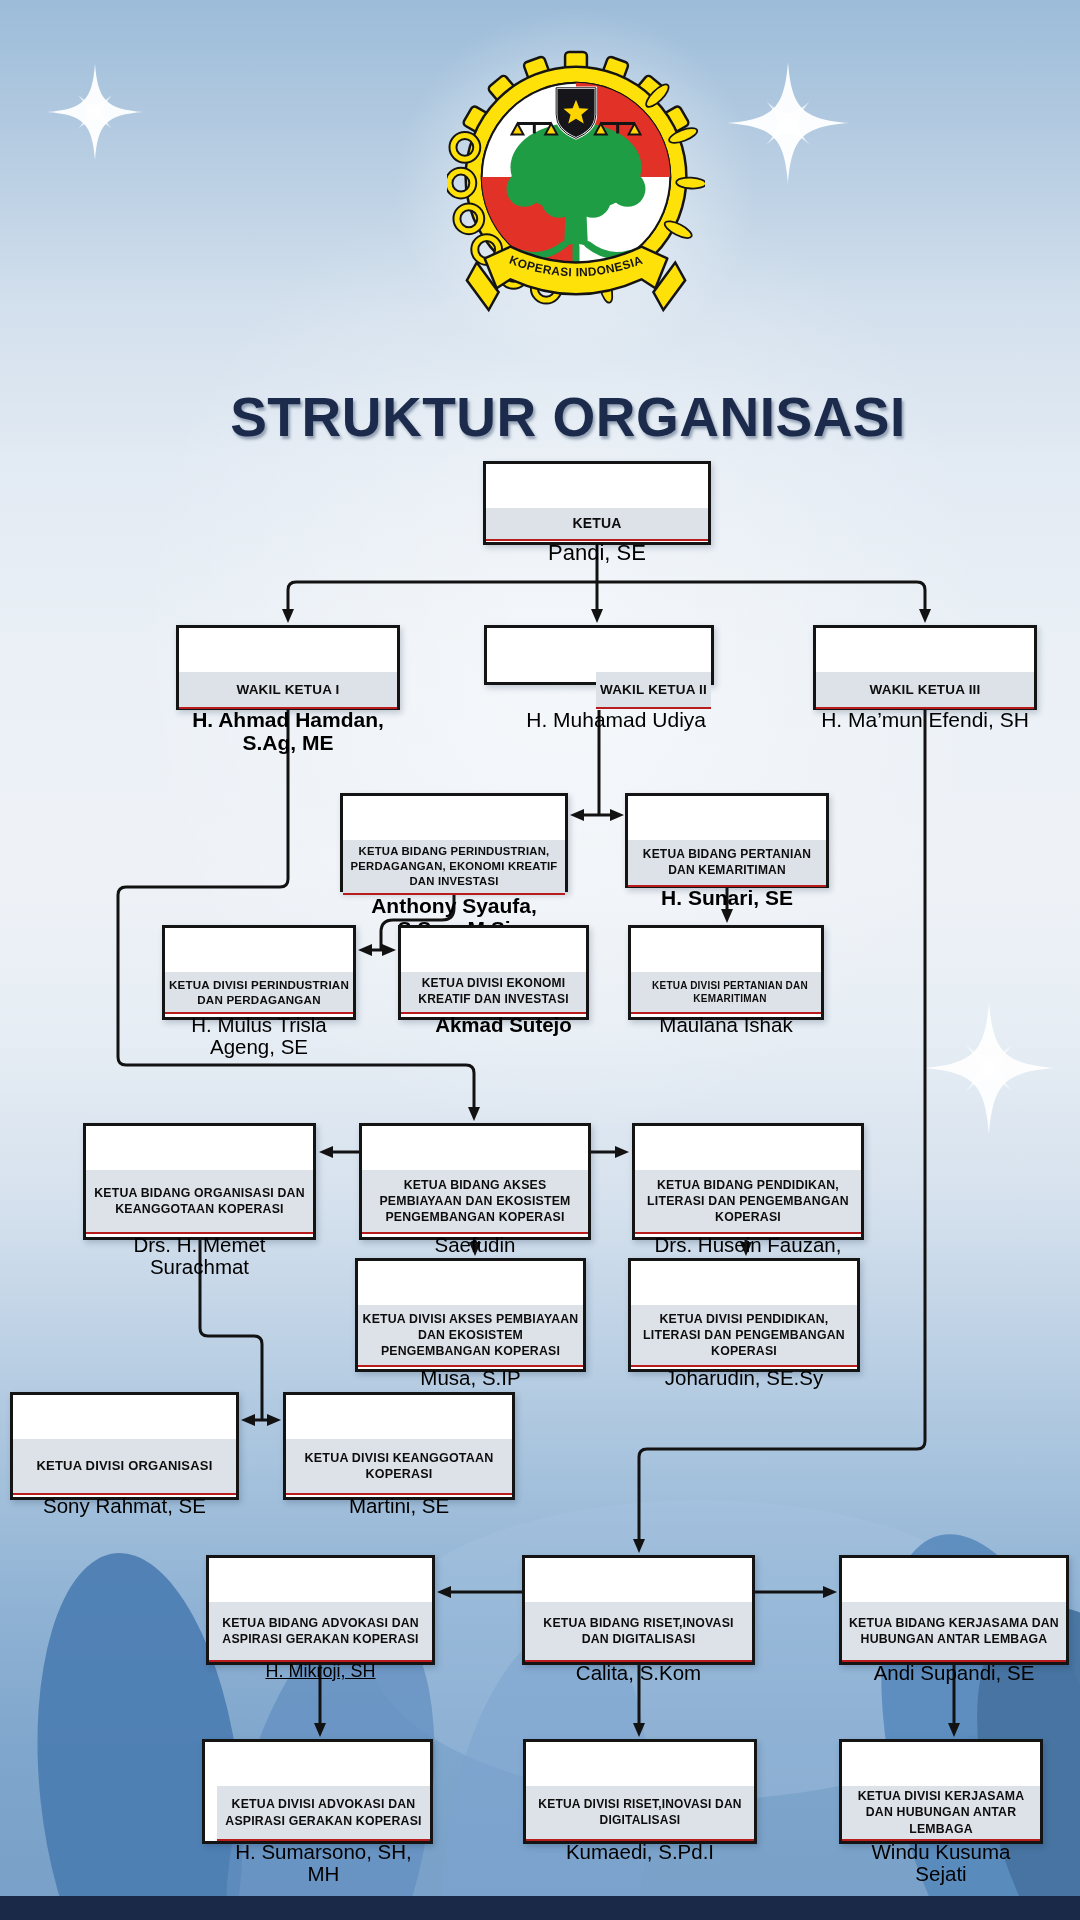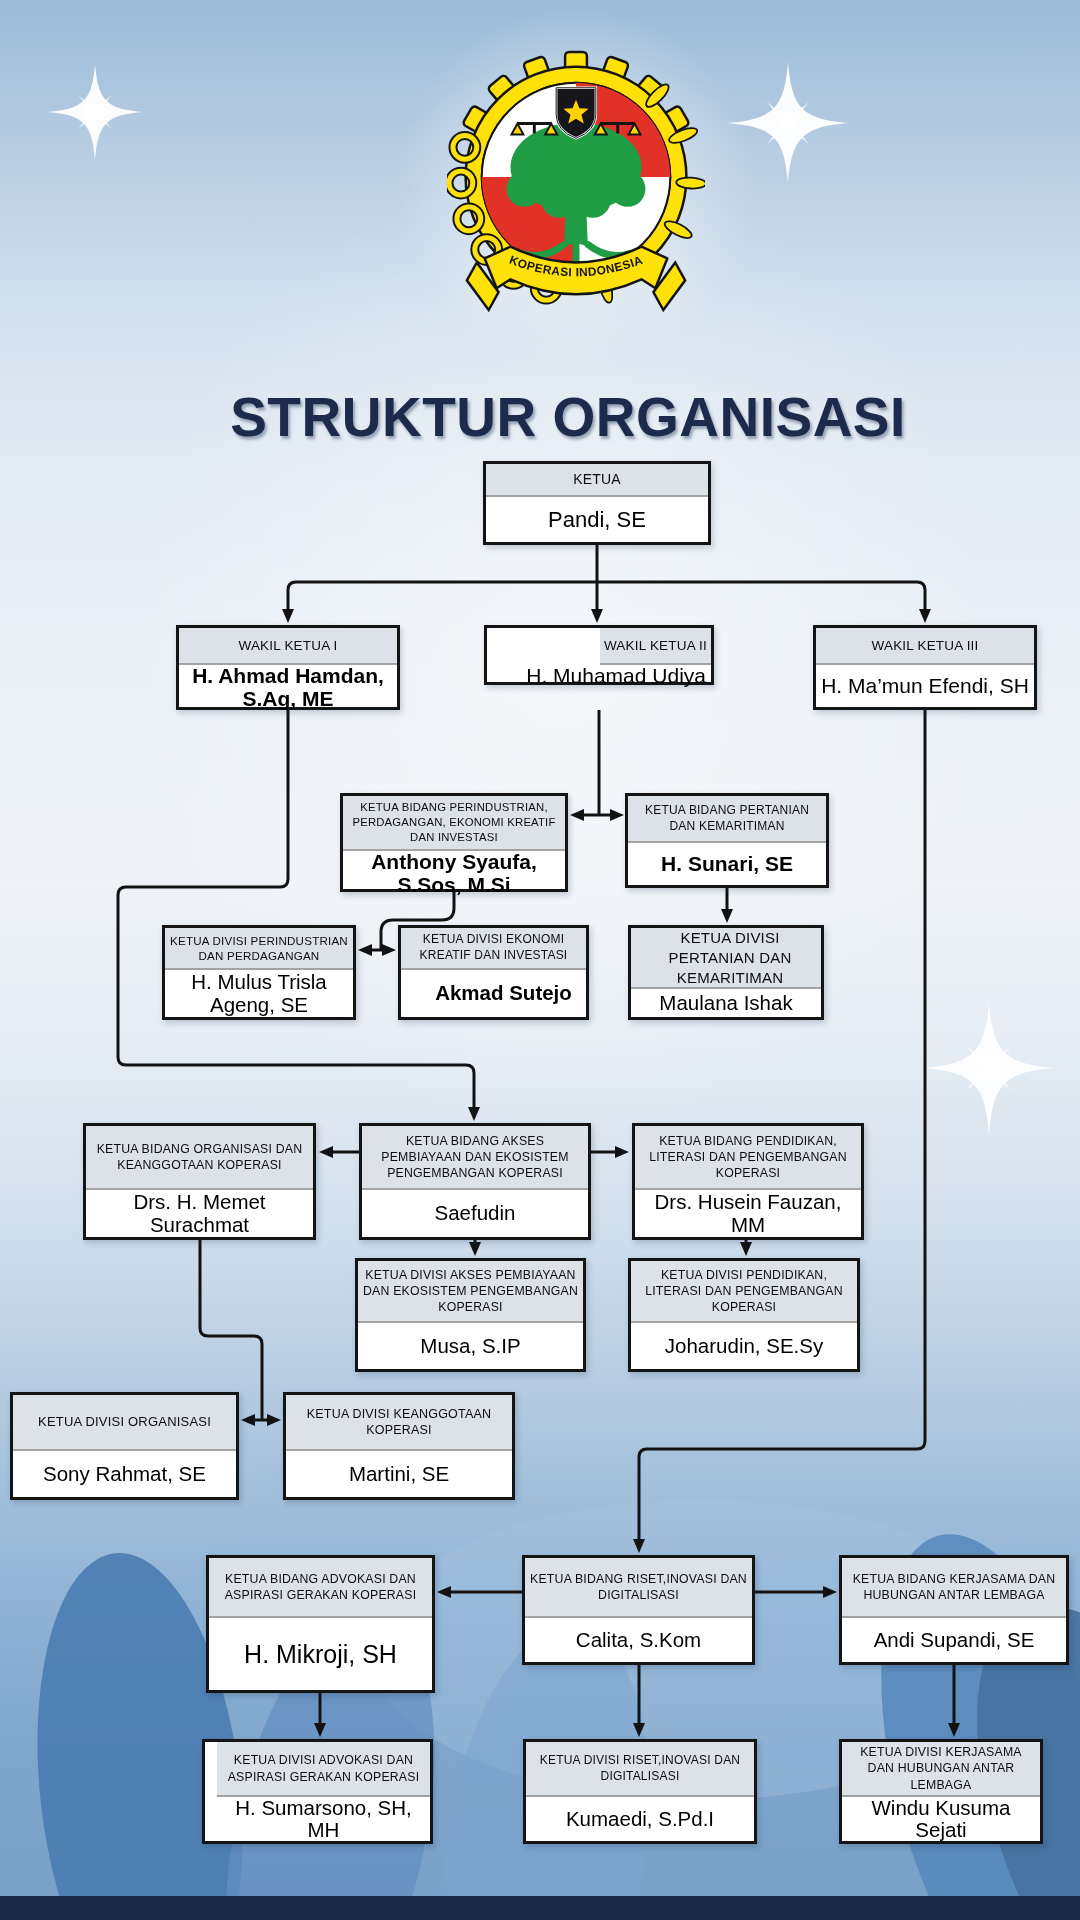--- a/index.html
+++ b/index.html
@@ -26,23 +26,23 @@
       text-align:center;font-size:55px;font-weight:bold;letter-spacing:.5px;
       color:#1c2b4c;text-shadow:2px 3px 3px rgba(70,90,120,.5);}
 
   #chart{position:absolute;inset:0;z-index:3;}
   .connectors{position:absolute;inset:0;width:1080px;height:1920px;z-index:1;}
 
   .node{position:absolute;box-sizing:border-box;border:3px solid #141414;background:#fff;
         display:flex;flex-direction:column;z-index:3;
         box-shadow:2px 3px 6px rgba(25,45,75,.22);}
   .node-title{flex:0 0 var(--hh);box-sizing:border-box;background:#dde1e8;
-        border-bottom:2px solid #a3a3a3;display:flex;align-items:center;justify-content:center;
-        text-align:center;font-weight:normal;color:#0d0d0d;line-height:1.32;
-        letter-spacing:.2px;padding:0 4px;}
+        border-bottom:2px solid #b91c1c;display:flex;align-items:center;justify-content:center;
+        text-align:center;font-weight:bold;color:#0d0d0d;line-height:1.32;
+        letter-spacing:.2px;padding:0 4px;margin-top:44px;}
   .node-name{flex:1 1 auto;display:flex;align-items:center;justify-content:center;
         text-align:center;color:#000;line-height:1.08;padding:0 5px;}
   .node-name.bold{font-weight:bold;}
 
   .leaves{position:absolute;left:0;top:1430px;width:1080px;height:490px;z-index:1;}
   .footer-bar{position:absolute;left:0;top:1896px;width:1080px;height:24px;background:#1b2949;z-index:5;}
 </style>
 </head>
 <body>
 
@@ -272,21 +272,21 @@
       </div>
       <div class="node" style="left: 162px; top: 925px; width: 194px; height: 95px; --hh: 42px;">
         <div class="node-title" style="font-size: 11.6px;">KETUA DIVISI PERINDUSTRIAN DAN PERDAGANGAN</div>
         <div class="node-name" style="font-size: 20.5px;">H. Mulus Trisla Ageng, SE</div>
       </div>
       <div class="node" style="left: 398px; top: 925px; width: 191px; height: 95px; --hh: 42px;">
         <div class="node-title" style="font-size: 12px;">KETUA DIVISI EKONOMI KREATIF DAN INVESTASI</div>
         <div class="node-name bold" style="font-size: 20.5px; margin-left: 20px;">Akmad Sutejo</div>
       </div>
       <div class="node" style="left: 628px; top: 925px; width: 196px; height: 95px; --hh: 42px;">
-        <div class="node-title" style="font-size: 15px; padding-left: 12px;">KETUA DIVISI PERTANIAN DAN KEMARITIMAN</div>
+        <div class="node-title" style="font-size: 10px; padding-left: 12px;">KETUA DIVISI PERTANIAN DAN KEMARITIMAN</div>
         <div class="node-name" style="font-size: 20.5px;">Maulana Ishak</div>
       </div>
       <div class="node" style="left: 83px; top: 1123px; width: 233px; height: 117px; --hh: 64px;">
         <div class="node-title" style="font-size: 12.3px;">KETUA BIDANG ORGANISASI DAN KEANGGOTAAN KOPERASI</div>
         <div class="node-name" style="font-size: 20.5px;">Drs. H. Memet Surachmat</div>
       </div>
       <div class="node" style="left: 359px; top: 1123px; width: 232px; height: 117px; --hh: 64px;">
         <div class="node-title" style="font-size: 12.3px;">KETUA BIDANG AKSES PEMBIAYAAN DAN EKOSISTEM PENGEMBANGAN KOPERASI</div>
         <div class="node-name" style="font-size: 20.5px;">Saefudin</div>
       </div>
@@ -303,23 +303,23 @@
         <div class="node-name" style="font-size: 20.5px;">Joharudin, SE.Sy</div>
       </div>
       <div class="node" style="left: 10px; top: 1392px; width: 229px; height: 108px; --hh: 56px;">
         <div class="node-title" style="font-size: 13px;">KETUA DIVISI ORGANISASI</div>
         <div class="node-name" style="font-size: 20.5px;">Sony Rahmat, SE</div>
       </div>
       <div class="node" style="left: 283px; top: 1392px; width: 232px; height: 108px; --hh: 56px;">
         <div class="node-title" style="font-size: 12.5px;">KETUA DIVISI KEANGGOTAAN KOPERASI</div>
         <div class="node-name" style="font-size: 20.5px;">Martini, SE</div>
       </div>
-      <div class="node" style="left: 206px; top: 1555px; width: 229px; height: 138px; --hh: 60px;">
+      <div class="node" style="left: 206px; top: 1555px; width: 229px; height: 110px; --hh: 60px;">
         <div class="node-title" style="font-size: 12.3px;">KETUA BIDANG ADVOKASI DAN ASPIRASI GERAKAN KOPERASI</div>
-        <div class="node-name" style="font-size: 25px;">H. Mikroji, SH</div>
+        <div class="node-name" style="font-size: 18px; text-decoration: underline;">H. Mikroji, SH</div>
       </div>
       <div class="node" style="left: 522px; top: 1555px; width: 233px; height: 110px; align-items: center; --hh: 60px;">
         <div class="node-title" style="font-size: 12.3px;">KETUA BIDANG RISET,INOVASI DAN DIGITALISASI</div>
         <div class="node-name" style="font-size: 20.5px;">Calita, S.Kom</div>
       </div>
       <div class="node" style="left: 839px; top: 1555px; width: 230px; height: 110px; --hh: 60px;">
         <div class="node-title" style="font-size: 12.3px;">KETUA BIDANG KERJASAMA DAN HUBUNGAN ANTAR LEMBAGA</div>
         <div class="node-name" style="font-size: 20.5px;">Andi Supandi, SE</div>
       </div>
       <div class="node" style="left: 202px; top: 1739px; width: 231px; height: 105px; padding-left: 12px; --hh: 55px;">

